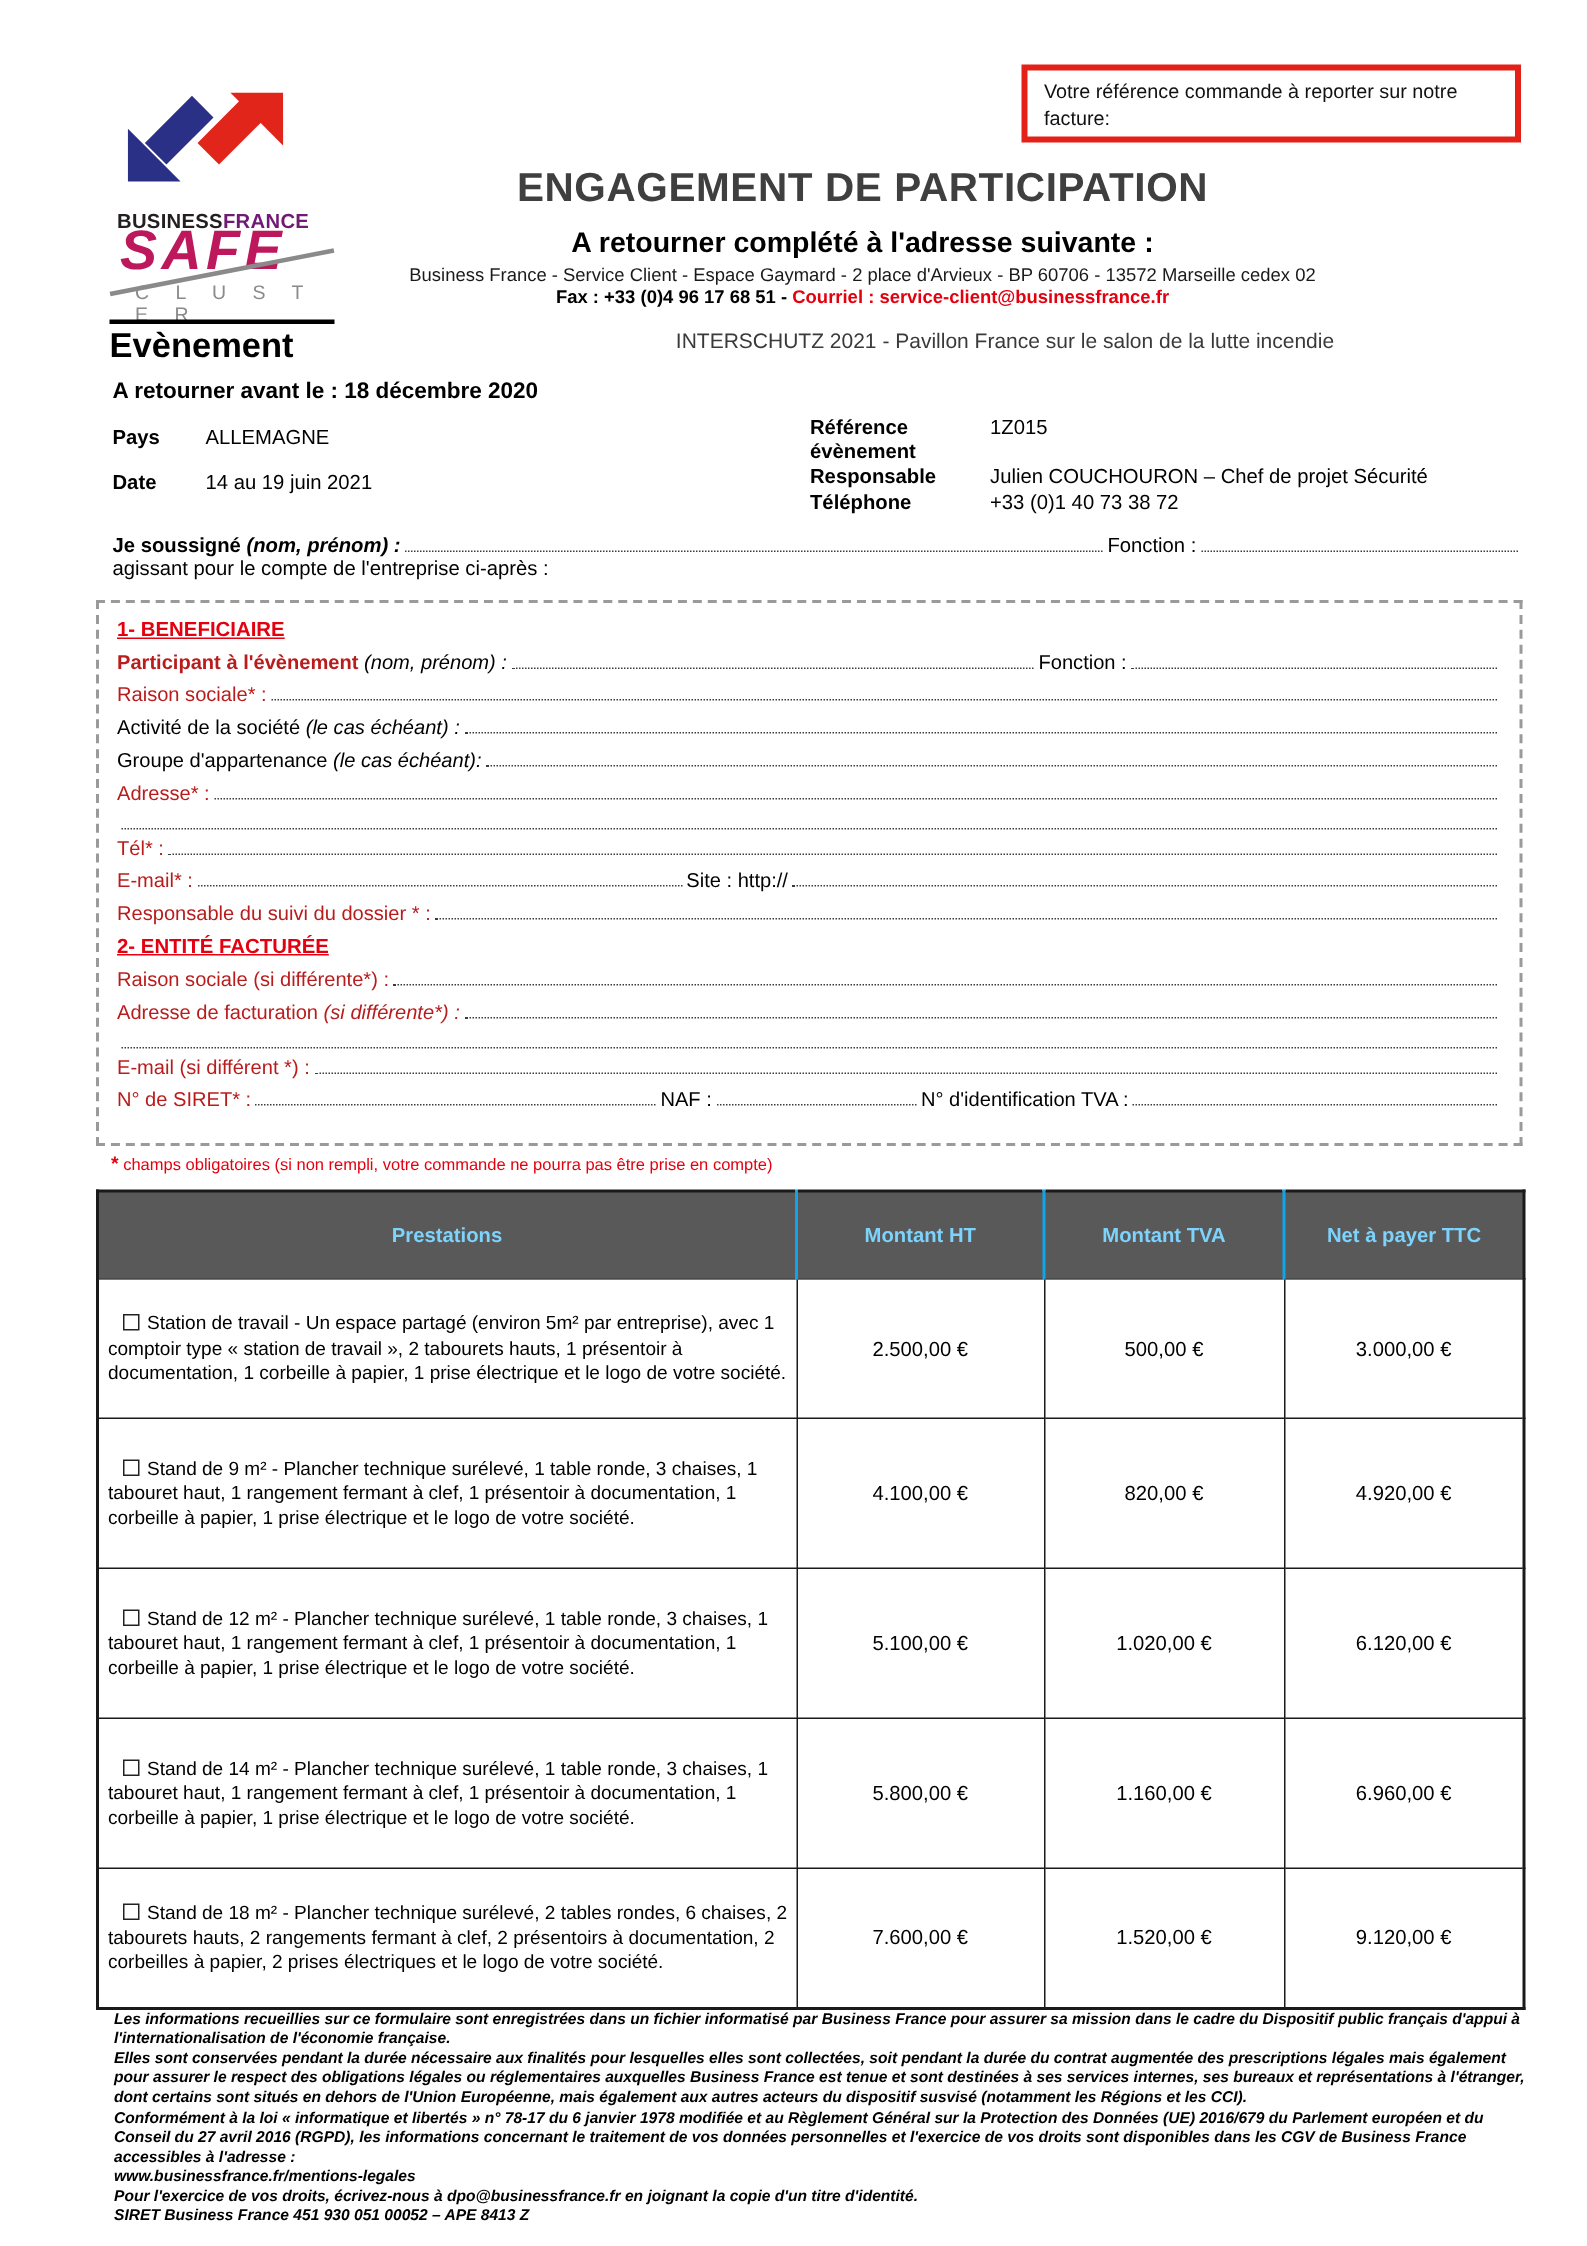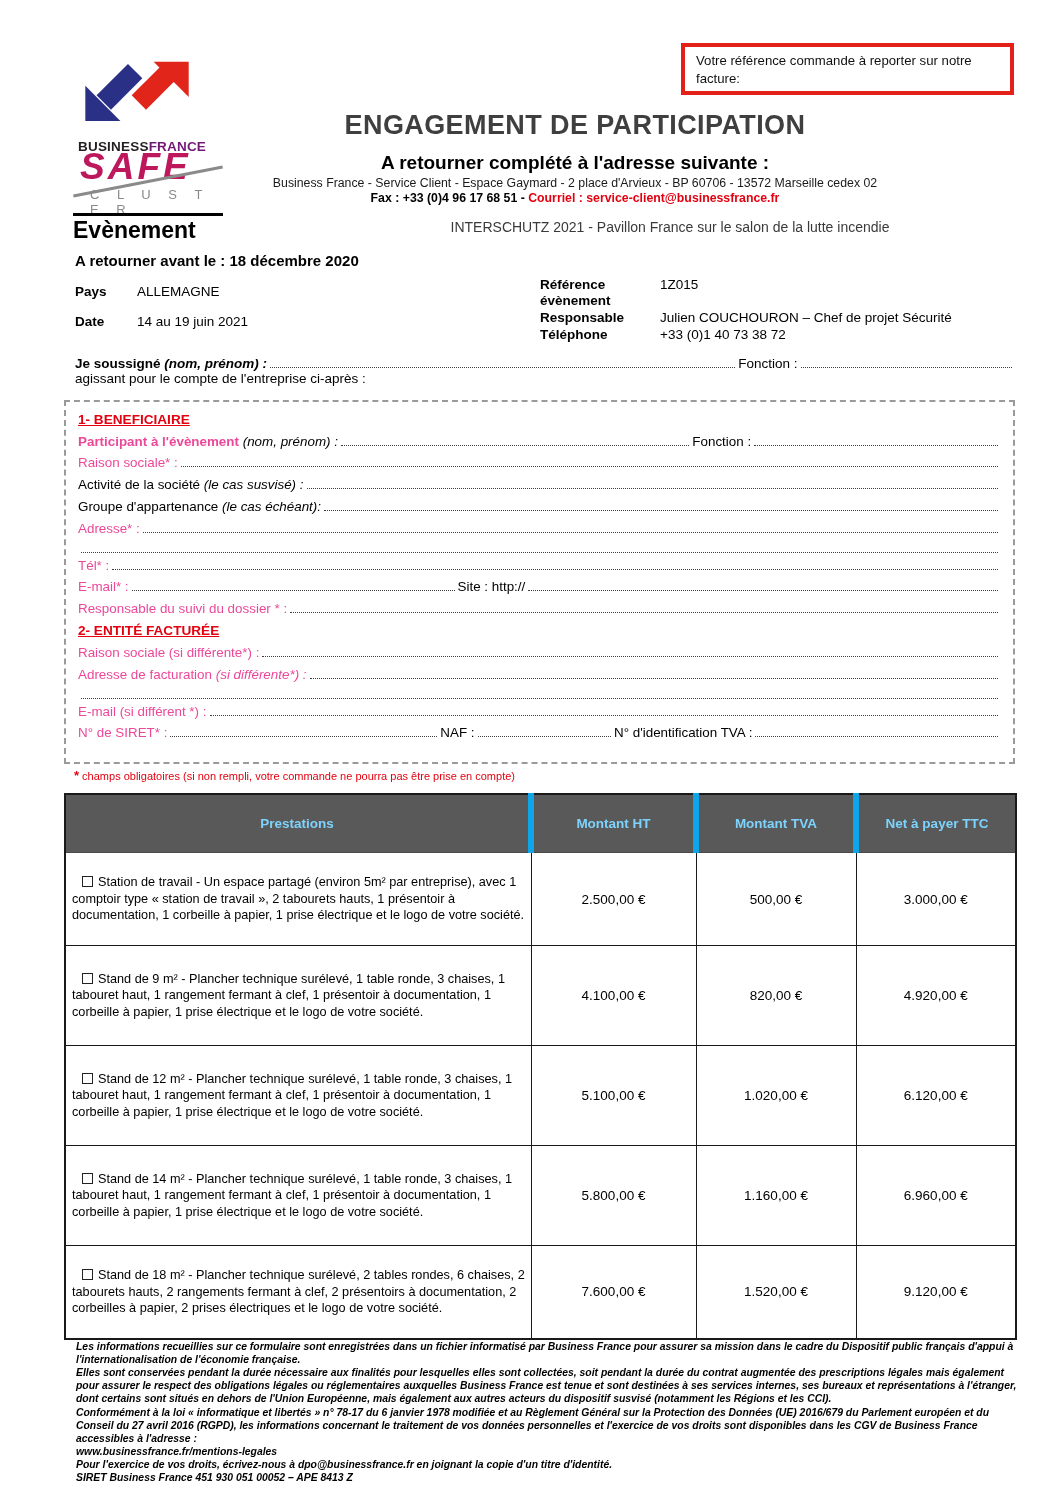--- a/index.html
+++ b/index.html
@@ -52,34 +52,34 @@
   .soussigne{position:absolute;left:75px;top:356px;width:940px;font-size:13.5px;}
   .soussigne .l1{display:flex;align-items:baseline;white-space:nowrap;}
   .soussigne .l2{margin-top:0;}
 
   .formbox{position:absolute;left:64px;top:400px;width:951px;height:364px;
            border:2px dashed #9a9a9a;box-sizing:border-box;padding:5px 12px;
            font-size:13.4px;}
   .frow{display:flex;align-items:baseline;white-space:nowrap;margin-top:2.6px;line-height:19.2px;}
   .sect{color:#e4000f;font-weight:bold;text-decoration:underline;font-size:13.6px;
         margin-top:3px;line-height:19px;}
-  .red{color:#ec4899;}
+  .red{color:#b91c1c;}
   .bold{font-weight:bold;}
   .it{font-style:italic;}
   .dots{flex:1;border-bottom:1.6px dotted #3c3c3c;height:.85em;margin:0 3px;min-width:16px;}
   .w22{flex:2.2;} .w20{flex:2;} .w16{flex:1.6;} .w14{flex:1.4;} .w11{flex:1.1;} .w055{flex:.55;}
 
   .footnote{position:absolute;left:74px;top:768px;color:#e4000f;font-size:11px;}
   .footnote .star{font-weight:bold;font-size:13px;}
 
   table.prices{position:absolute;left:64px;top:793px;width:951px;border-collapse:collapse;
                table-layout:fixed;font-size:13.5px;border:2px solid #1a1a1a;}
   .prices th{background:#595959;color:#7dd3fc;font-weight:bold;height:55px;text-align:center;
              vertical-align:middle;border:1px solid #4a4a4a;font-size:13.5px;}
-  .prices th + th{border-left:6px solid #0ea5e9;}
+  .prices th + th{border-left:2px solid #0ea5e9;}
   .prices td{border:1.5px solid #1a1a1a;vertical-align:middle;padding:4px 8px;}
   .prices td.desc{font-size:12.7px;line-height:1.3;padding:6px 5px 6px 6px;}
   .prices td.amt{text-align:center;}
   .cbx{display:inline-block;width:9px;height:9px;border:1.5px solid #222;
        margin:0 5px 0 10px;vertical-align:-1px;background:#fff;}
 
   .legal{position:absolute;left:76px;top:1340px;width:952px;font-size:10.4px;
          font-style:italic;font-weight:bold;line-height:1.26;color:#000;}
   .legal p{margin:0;}
 </style>
@@ -161,21 +161,21 @@
       <span>Fonction :</span>
       <span class="dots w14"></span>
     </div>
 
     <div class="frow">
       <span class="red">Raison sociale* :</span>
       <span class="dots"></span>
     </div>
 
     <div class="frow">
-      <span>Activité de la société</span>&nbsp;<span class="it">(le cas susvisé) :</span>
+      <span>Activité de la société</span>&nbsp;<span class="it">(le cas échéant) :</span>
       <span class="dots"></span>
     </div>
 
     <div class="frow">
       <span>Groupe d'appartenance</span>&nbsp;<span class="it">(le cas échéant):</span>
       <span class="dots"></span>
     </div>
 
     <div class="frow">
       <span class="red">Adresse* :</span>

